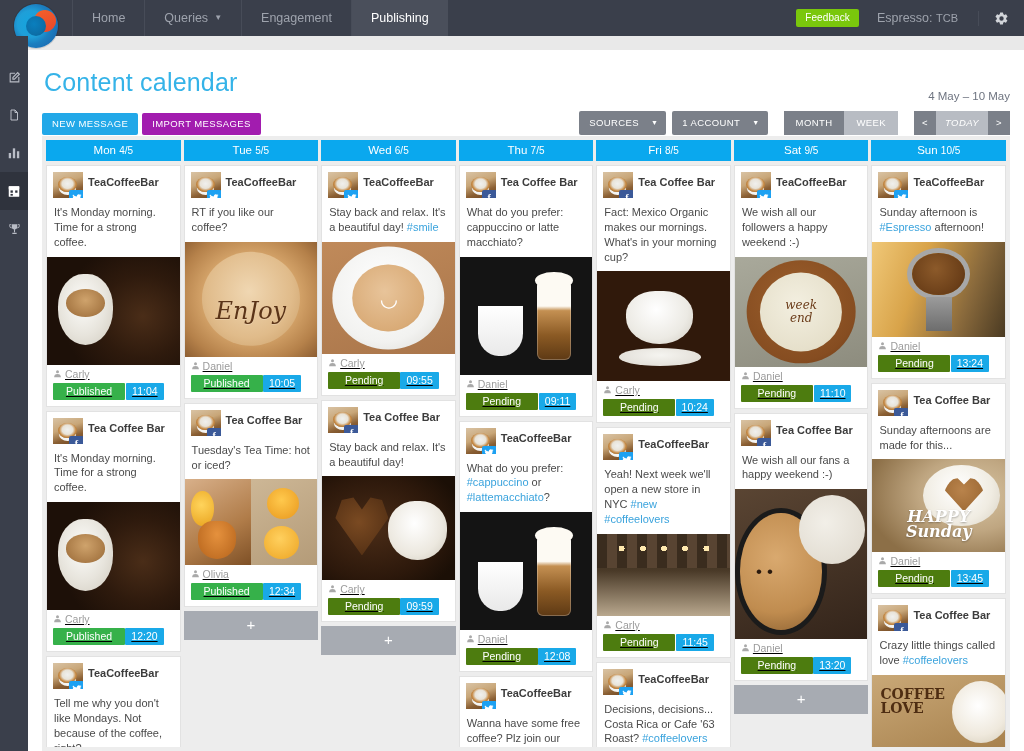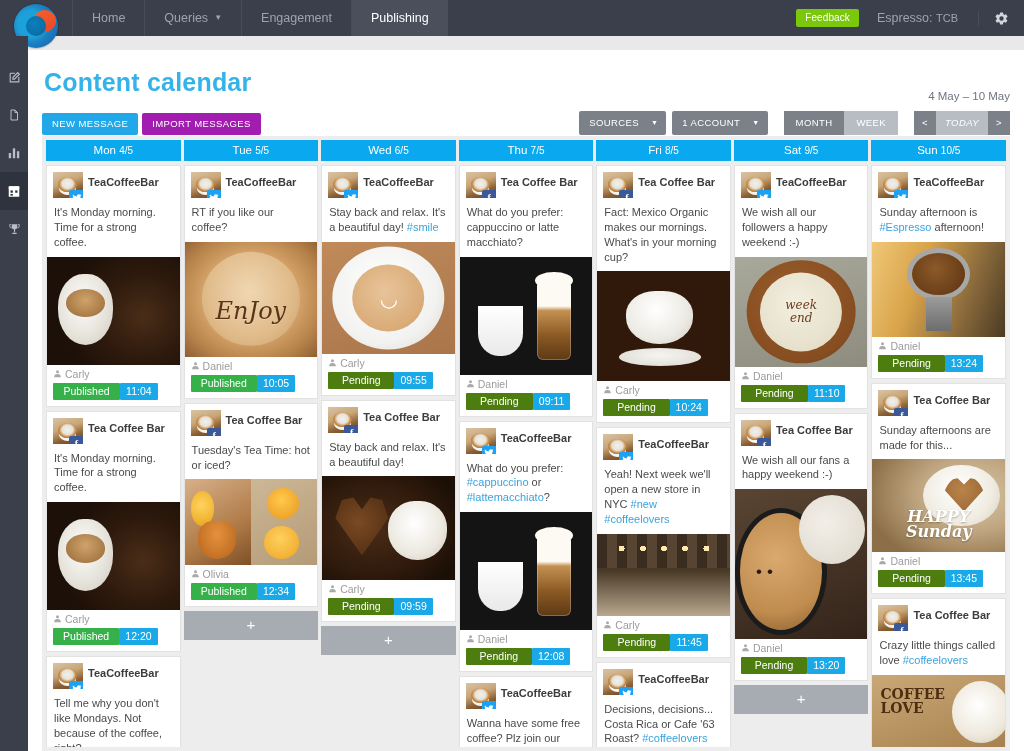--- a/index.html
+++ b/index.html
@@ -71,21 +71,21 @@
     cursor: pointer; color: #b9bdc6;
   }
   .side-icon.active { background: #2f333d; }
 
   
   .page {
     position: absolute; top: 50px; left: 28px; right: 0; bottom: 0;
     background: #ffffff;
   }
   .page-title {
-    color: #35b3e8; font-size: 25px; font-weight: bold;
+    color: #35b3e8; font-size: 25px; font-weight: normal;
     padding: 18px 0 0 16px; letter-spacing: .2px;
   }
   .daterange {
     position: absolute; right: 14px; top: 40px;
     font-size: 11.5px; color: #6e7480;
   }
   .toolbar {
     display: flex; align-items: flex-end;
     padding: 14px 14px 0 14px;
   }
@@ -169,21 +169,21 @@
     line-height: 1.2;
   }
   .msg {
     font-size: 11px; color: #4a4a4a; line-height: 1.35;
     padding: 5px 7px 7px 7px;
   }
   .msg .tag { color: #3aa3dd; }
   .media { width: 100%; display: block; }
   .media.split { display: flex; }
   .media.split > div { flex: 1 1 0; }
-  .meta { padding: 3px 22px 6px 6px; }
+  .meta { padding: 3px 16px 6px 6px; text-decoration: underline; }
   .author {
     font-size: 10.5px; color: #9b9b9b; display: flex; align-items: center; gap: 3px;
     padding-bottom: 3px;
   }
   .statusrow { display: flex; align-items: center; }
   .status {
     color: #ffffff; font-size: 10.5px; padding: 2px 0 3px;
     text-align: center; width: 72px; border-radius: 1px;
   }
   .status.published { background: #36b14a; }

